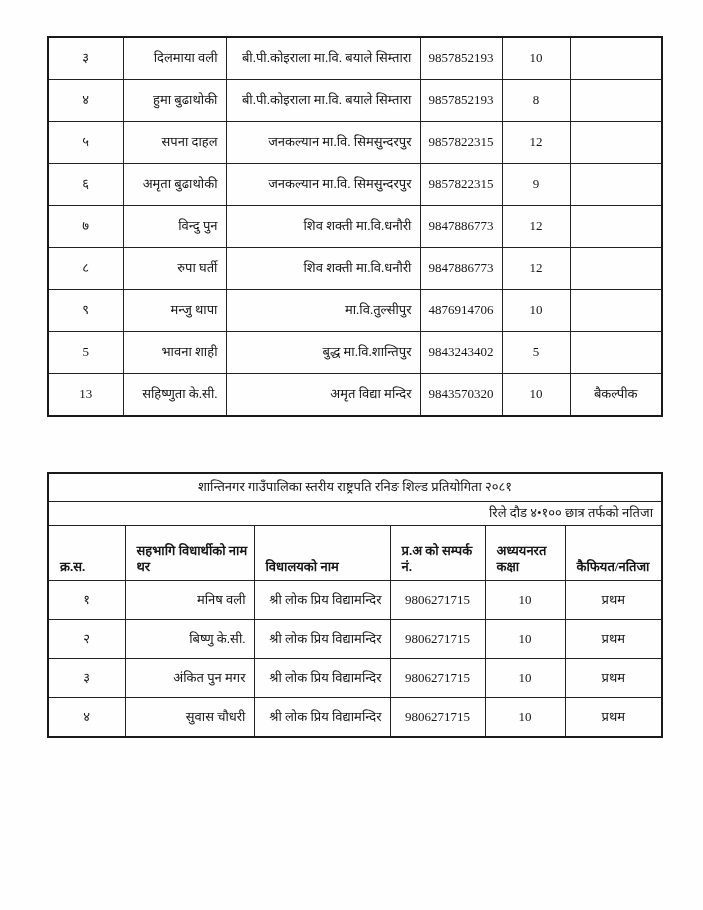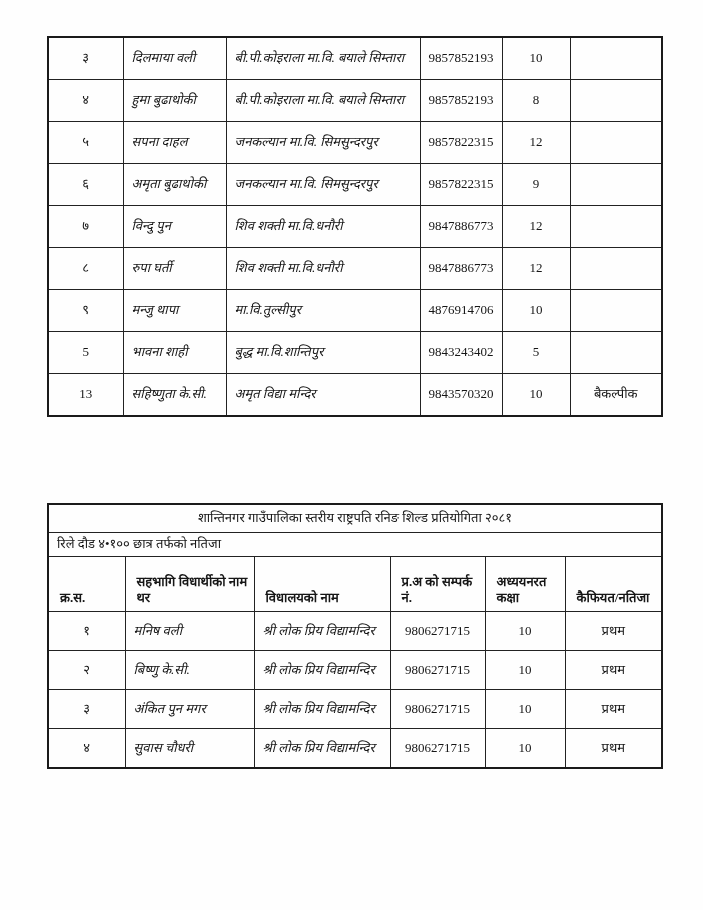--- a/index.html
+++ b/index.html
@@ -16,21 +16,21 @@
     color: #161616;
     overflow: hidden;
   }
   table.doc-table {
     position: absolute;
     border-collapse: collapse;
     table-layout: fixed;
     border: 2px solid #1a1a1a;
   }
   #table1 { left: 47px; top: 36px; width: 615px; }
-  #table2 { left: 47px; top: 503px; width: 614px; }
+  #table2 { left: 47px; top: 472px; width: 614px; }
 
   .doc-table td, .doc-table th {
     border: 1px solid #222222;
     padding: 2px 8px;
     font-size: 13px;
     line-height: 1.25;
     overflow: hidden;
     vertical-align: middle;
     font-weight: normal;
   }
@@ -47,32 +47,32 @@
 
   
   #table2 col.c1 { width: 77px; }
   #table2 col.c2 { width: 129px; }
   #table2 col.c3 { width: 136px; }
   #table2 col.c4 { width: 95px; }
   #table2 col.c5 { width: 80px; }
   #table2 col.c6 { width: 97px; }
 
   .c { text-align: center; }
-  .l { text-align: left; font-style: italic; }
+  .l { text-align: right; }
 
   .title-cell {
     height: 23px;
     text-align: center;
     font-weight: bold;
     font-size: 14px;
     padding: 1px 4px;
   }
   .subtitle-cell {
     height: 19px;
-    text-align: left;
+    text-align: right;
     font-weight: bold;
     font-size: 14px;
     padding: 1px 4px;
   }
   #table2 th.head-cell {
     height: 46px;
     vertical-align: bottom;
     text-align: left;
     font-weight: bold;
     font-size: 13px;

